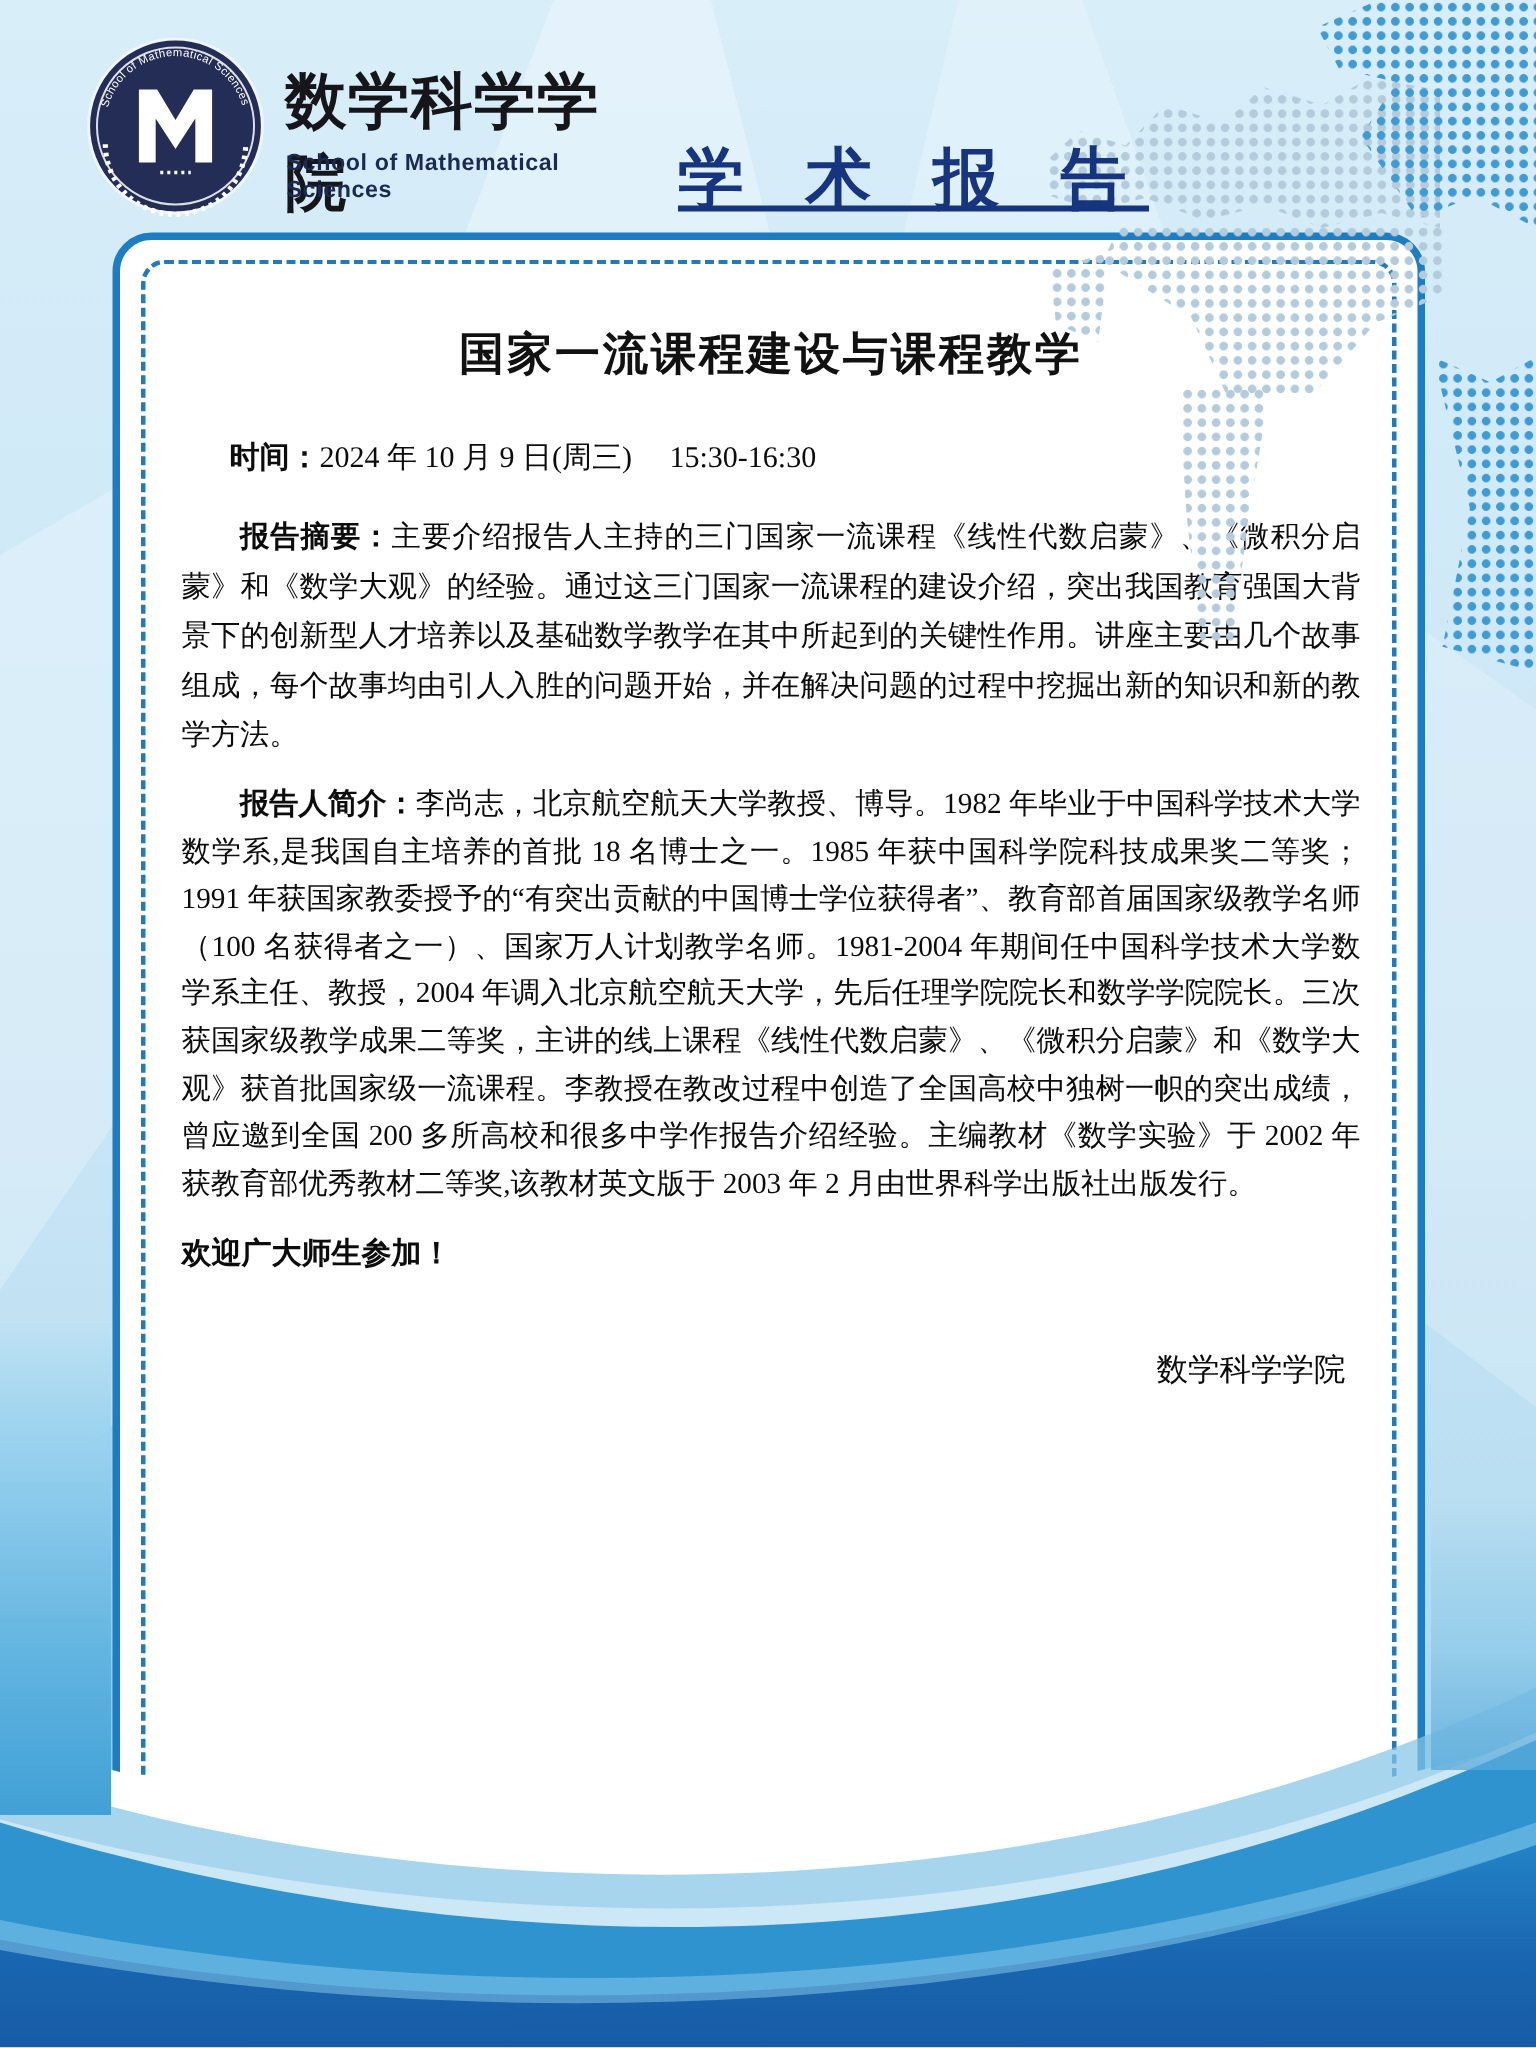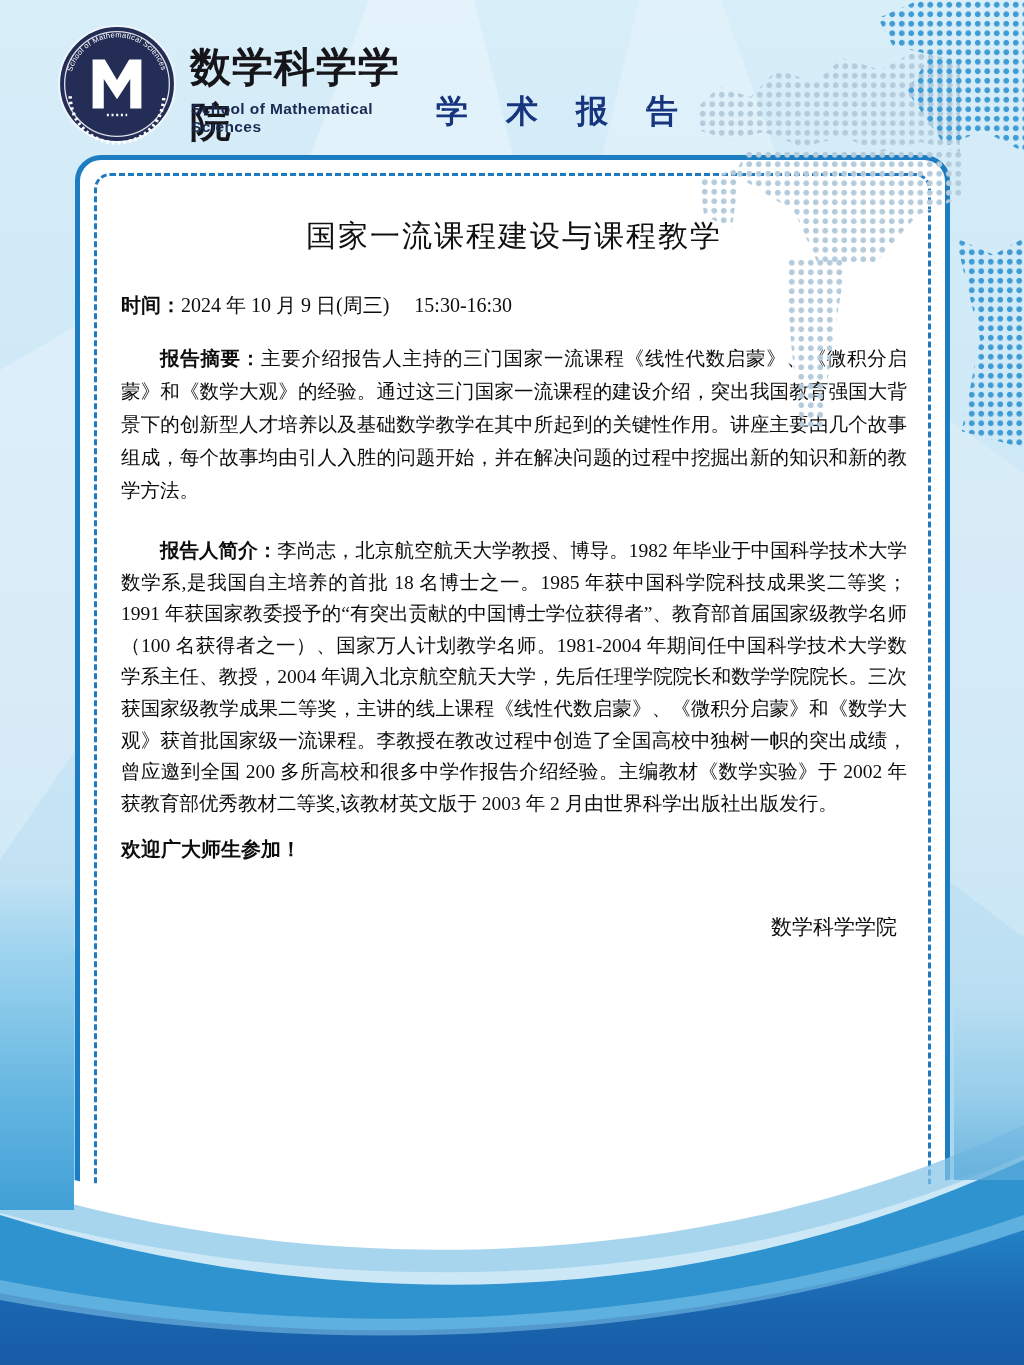--- a/index.html
+++ b/index.html
@@ -36,38 +36,38 @@
 
   
   .header{position:absolute;left:0;top:0;width:1024px;height:150px;z-index:4;}
   .logo{position:absolute;left:56px;top:23px;width:122px;height:122px;}
   .school-name-cn{position:absolute;left:190px;top:40px;width:230px;
     font-size:41px;font-weight:bold;color:#16161a;letter-spacing:1px;
     font-family:"Liberation Serif","DejaVu Serif",serif;}
   .school-name-en{position:absolute;left:191px;top:100px;width:240px;
     font-size:15.5px;font-weight:bold;color:#1b2a52;letter-spacing:.4px;
     font-family:"Liberation Sans","DejaVu Sans",sans-serif;}
-  .banner-title{position:absolute;left:436px;top:90px;
-    font-size:32px;font-weight:bold;color:#17347f;letter-spacing:15px;}
+  .banner-title{position:absolute;left:452px;top:90px;
+    font-size:44px;font-weight:bold;color:#17347f;letter-spacing:15px;text-decoration:underline;}
 
   
   .card{position:absolute;left:75px;top:155px;width:875px;height:1165px;
     box-sizing:border-box;background:#ffffff;border:5px solid #1d7dc2;border-radius:26px;z-index:2;}
   .card-inner{position:absolute;left:14px;top:13px;right:14px;bottom:13px;
     border:3px dashed #1f7ac0;border-radius:16px;pointer-events:none;}
   .card-content{position:absolute;left:41px;top:0;right:38px;color:#0c0c0c;}
-  .talk-title{margin:56px 0 0 0;text-align:center;font-size:30px;font-weight:normal;
+  .talk-title{margin:56px 0 0 0;text-align:center;font-size:30px;font-weight:bold;
     letter-spacing:2px;color:#111;}
   .meta{margin-top:36px;}
   .meta-row{margin:0 0 25px 0;font-size:20px;line-height:24px;}
-  .meta-label{font-weight:bold;}
+  .meta-label{font-weight:bold;margin-left:32px;}
   .meta-value{white-space:pre-wrap;}
   .body-par{font-size:19.5px;text-align:justify;text-indent:2em;margin:0;}
   .par-abstract{margin-top:20px;line-height:33px;}
-  .par-bio{margin-top:28px;line-height:31.6px;}
+  .par-bio{margin-top:14px;line-height:31.6px;}
   .par-label{font-weight:bold;}
   .welcome{margin-top:17px;font-size:20px;font-weight:bold;}
   .signature{margin-top:50px;text-align:right;font-size:21px;padding-right:10px;}
 
   
   .left-band{position:absolute;left:0;top:880px;width:74px;height:330px;z-index:7;pointer-events:none;
     background:linear-gradient(180deg,rgba(150,205,236,0) 0%,#9ad2ee 25%,#5fb3e0 70%,#41a0d6 100%);}
   .right-band{position:absolute;right:0;top:1000px;width:70px;height:180px;z-index:7;pointer-events:none;
     background:linear-gradient(180deg,rgba(140,200,232,0) 0%,rgba(120,190,228,.45) 55%,rgba(90,170,218,.75) 100%);}
 

